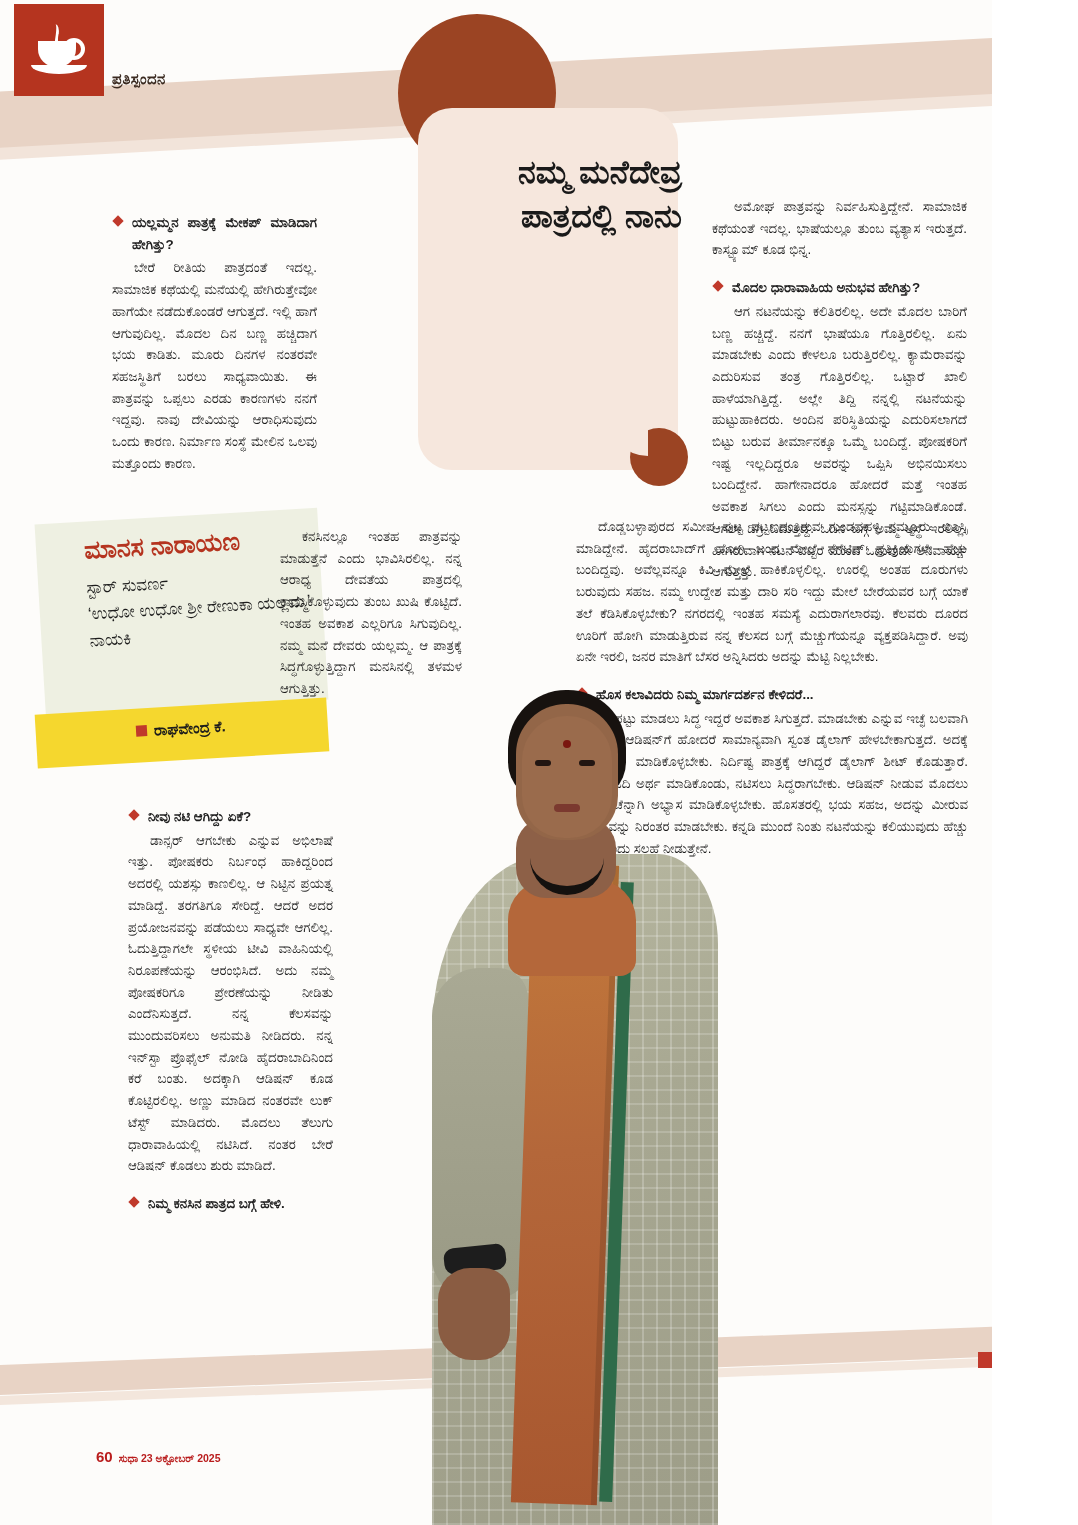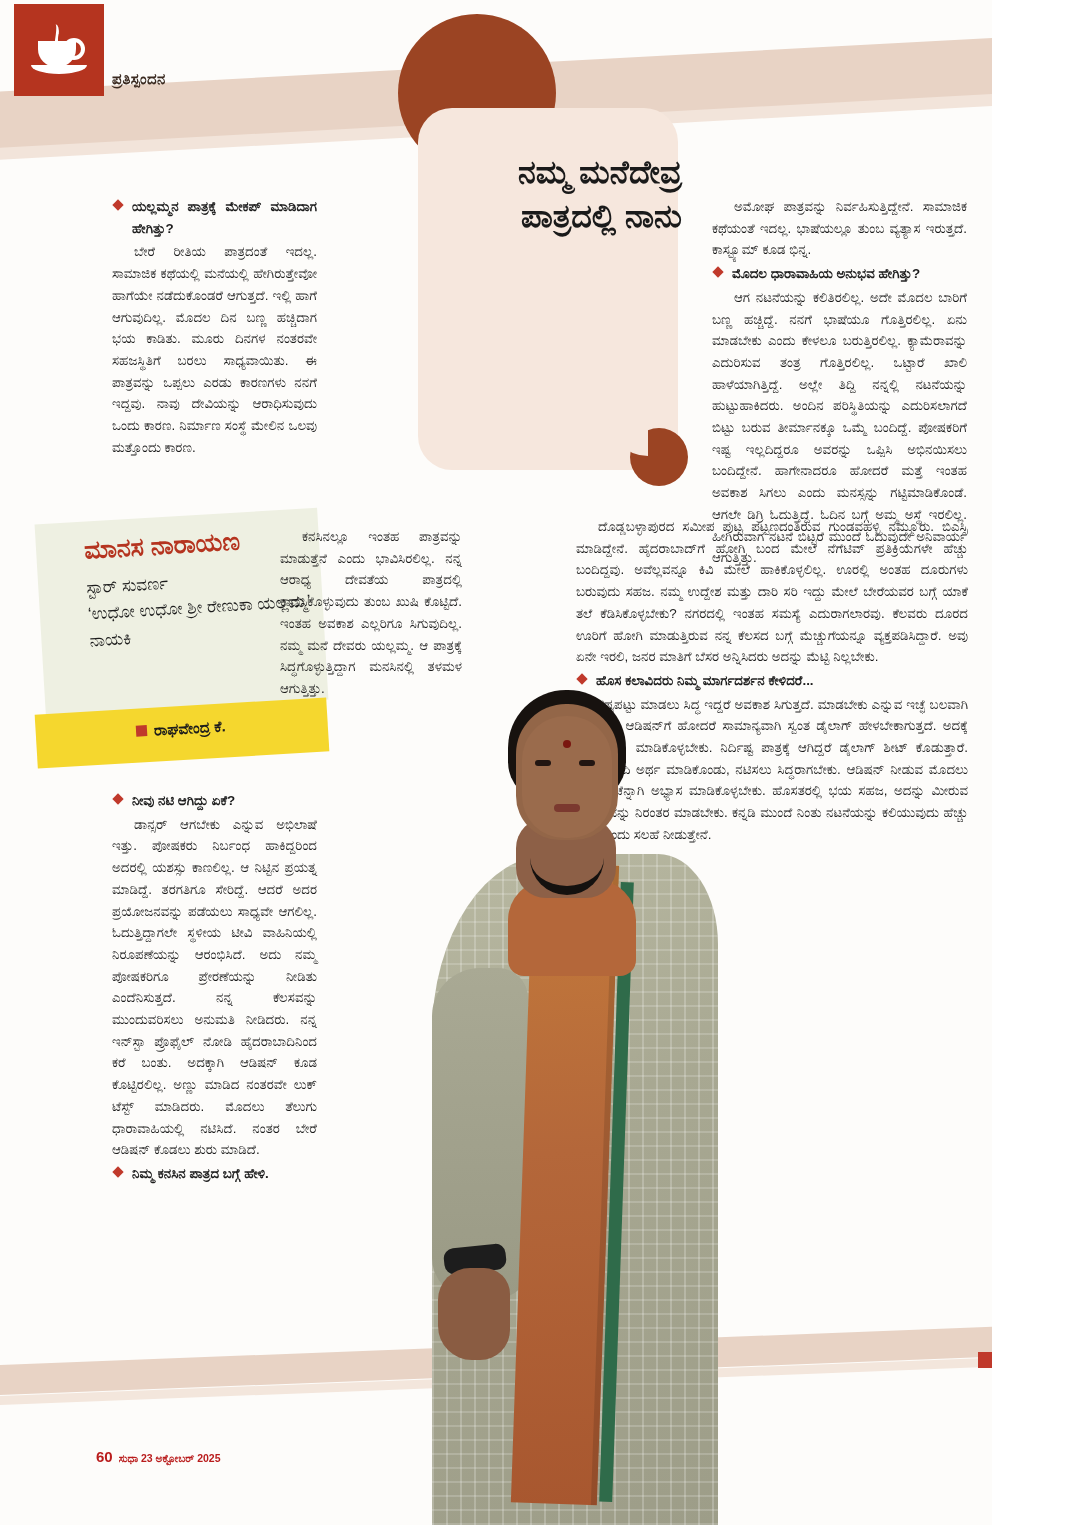--- a/index.html
+++ b/index.html
@@ -172,34 +172,35 @@
     text-align: justify;
   }
   .col p { margin: 0 0 2px 0; }
   .indent { text-indent: 22px; }
   .q {
     font-weight: bold;
     color: #1c1c1c;
     position: relative;
     padding-left: 20px;
     margin-bottom: 2px;
+    margin-top: 16px;
   }
   .q .dia {
     position: absolute;
     left: 2px;
     top: 5px;
     width: 8px;
     height: 8px;
     background: #c0392b;
     transform: rotate(45deg);
   }
 
   #col-left   { left: 112px; top: 196px;  width: 205px; }
   #col-mid-a  { left: 280px; top: 526px;  width: 182px; }
-  #col-left-b { left: 112px; top: 790px;  width: 205px; }
+  #col-left-b { left: 128px; top: 790px;  width: 205px; }
   #col-right  { left: 712px; top: 196px;  width: 255px; }
   #col-right-wide { left: 576px; top: 516px; width: 392px; }
 
   
   .star-card {
     position: absolute;
     left: 40px;
     top: 516px;
     width: 283px;
     height: 192px;

